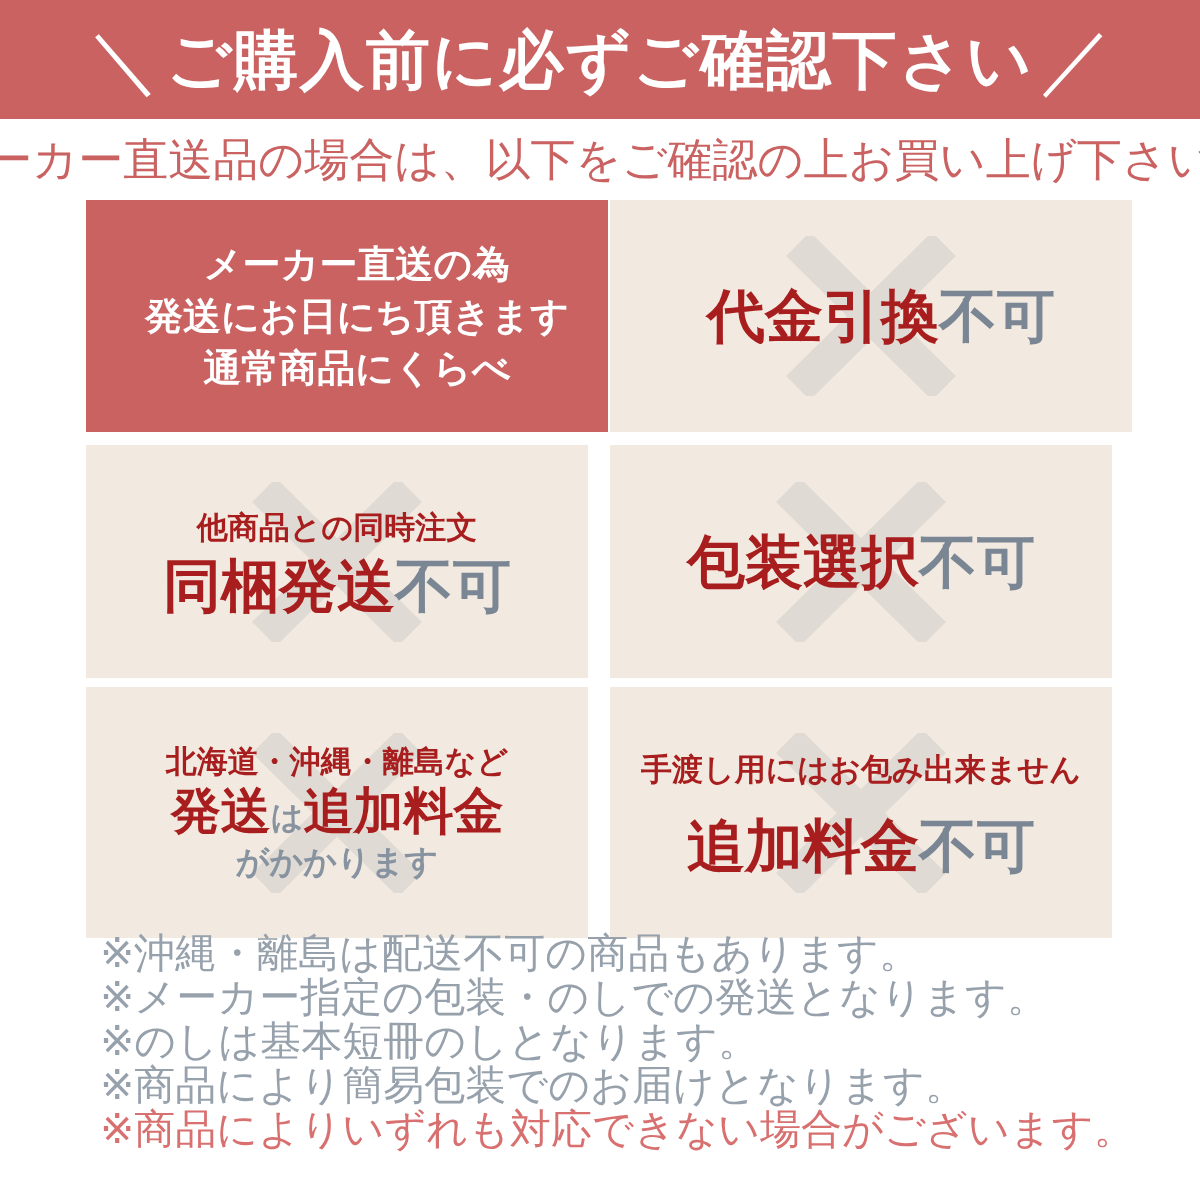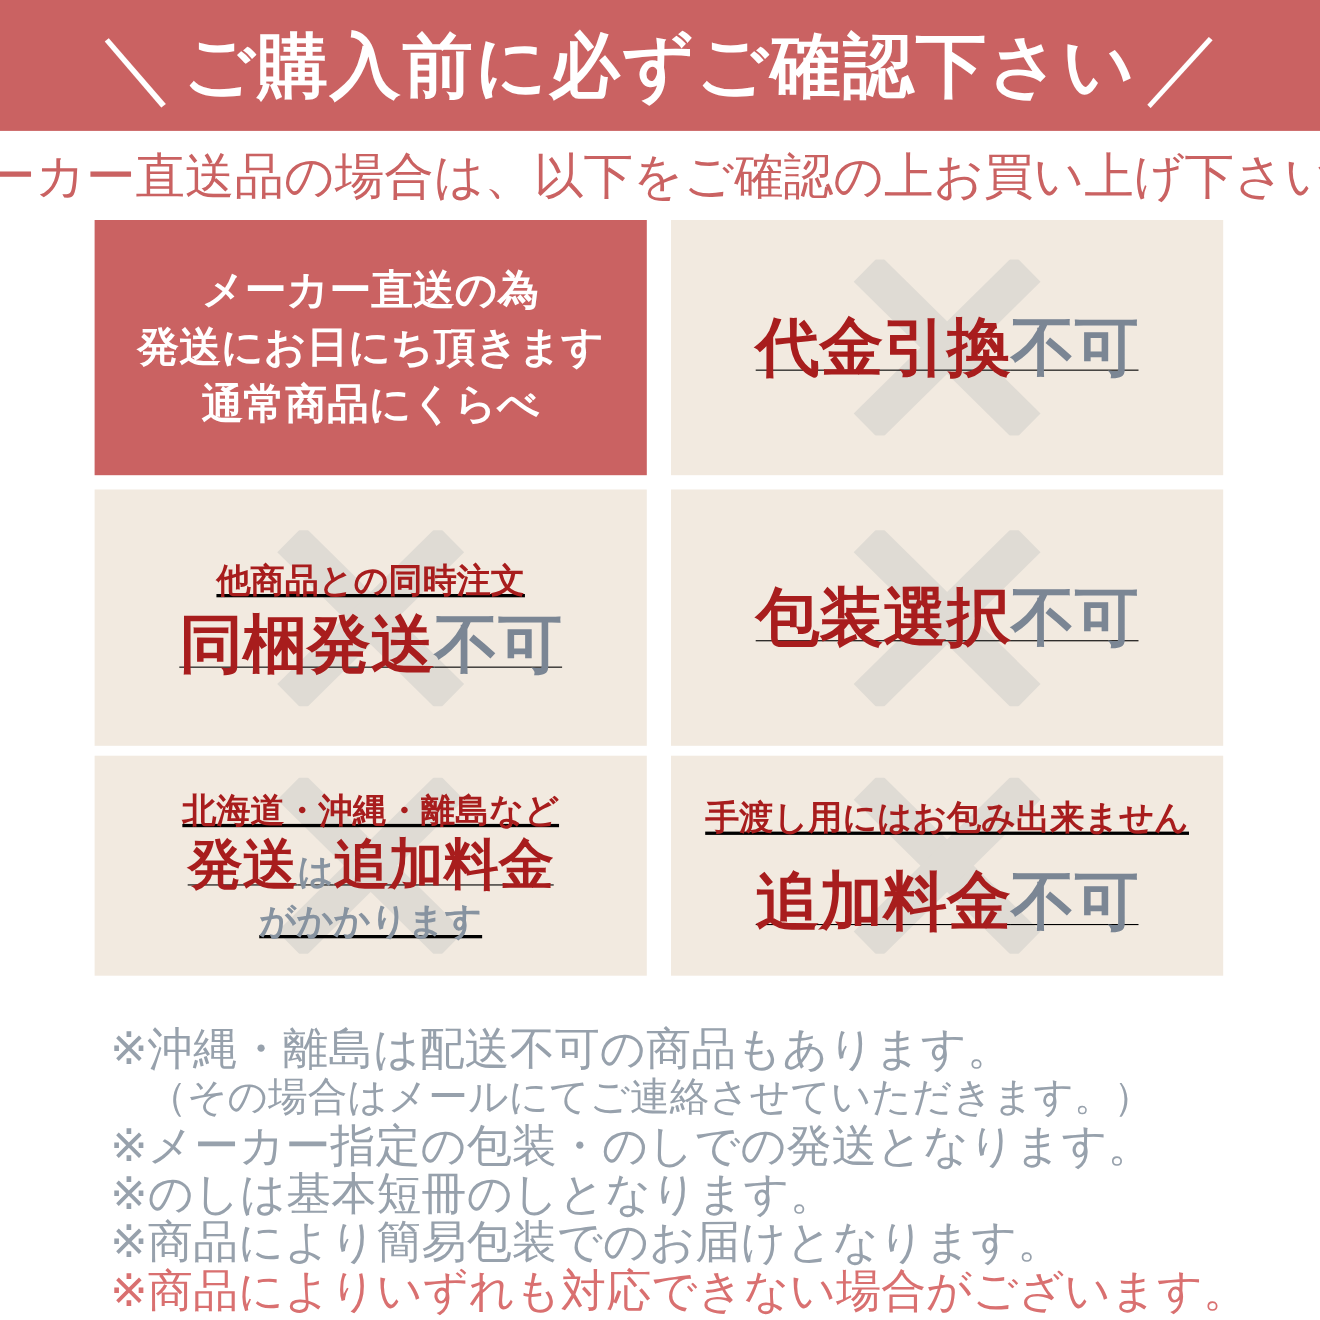--- a/index.html
+++ b/index.html
@@ -16,23 +16,23 @@
   .band .slash{color:#ffffff;font-size:74px;font-weight:300;line-height:1;margin:0 6px;}
   
   .subtitle{
     position:absolute;left:0;top:122px;width:1200px;height:76px;
     display:flex;align-items:center;justify-content:center;
     color:#ca6262;font-size:45px;font-weight:500;letter-spacing:0px;white-space:nowrap;
   }
   
   .box{position:absolute;width:502px;overflow:hidden;}
   .col-l{left:86px;} .col-r{left:610px;}
-  .row-1{top:200px;height:232px;} .row-2{top:445px;height:233px;} .row-3{top:687px;height:200px;text-align:right;}
+  .row-1{top:200px;height:232px;padding-left:20px;} .row-2{top:445px;height:233px;} .row-3{top:687px;height:251px;text-align:right;}
   .box.red{background:#ca6262;}
-  .box.beige{background:#f2eae0;text-decoration:underline;}
+  .box.beige{background:#f2eae0;}
   .box-inner{
     position:relative;z-index:1;width:100%;height:100%;
     display:flex;flex-direction:column;align-items:center;justify-content:center;
   }
   .xwrap{position:absolute;z-index:0;left:0;top:0;width:100%;height:100%;
     display:flex;align-items:center;justify-content:center;}
   .white-line{color:#ffffff;font-size:38px;font-weight:600;line-height:52px;white-space:nowrap;}
   .main-line{line-height:1.1;white-space:nowrap;}
   .kw{color:#a81d1d;font-size:58px;font-weight:700;}
   .na{color:#7b8694;font-size:58px;font-weight:700;}
@@ -147,20 +147,19 @@
     <div class="box-inner">
       <div class="sub-line gap6">手渡し用にはお包み出来ません</div>
       <div class="main-line">
         <span class="kw">追加料金</span><span class="na">不可</span>
       </div>
     </div>
   </div>
 
   <div class="notes">
     <div class="note">※沖縄・離島は配送不可の商品もあります。</div>
-    <div class="note paren">（その場合はメールにてご連絡させていただきます。）</div>
     <div class="note">※メーカー指定の包装・のしでの発送となります。</div>
     <div class="note">※のしは基本短冊のしとなります。</div>
     <div class="note">※商品により簡易包装でのお届けとなります。</div>
     <div class="note red">※商品によりいずれも対応できない場合がございます。</div>
   </div>
 
 </div>
 
 </body></html>

